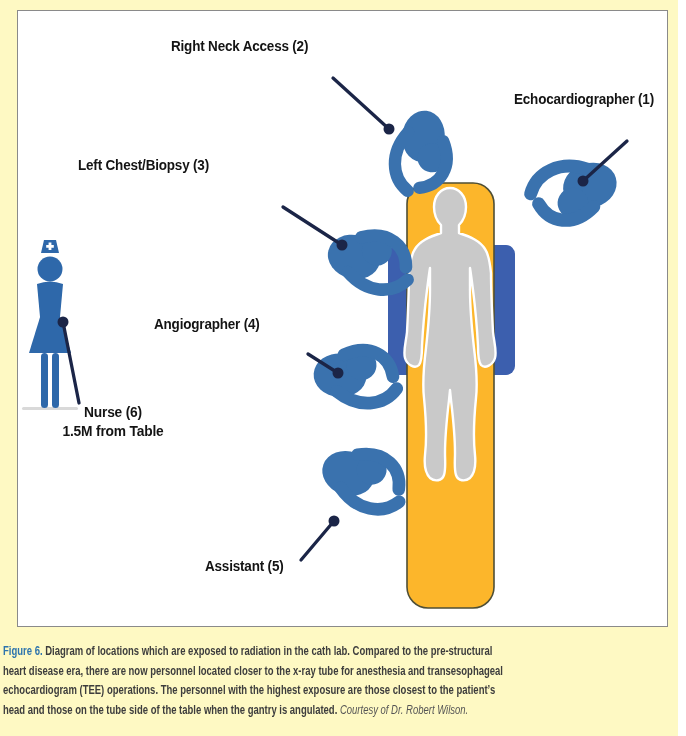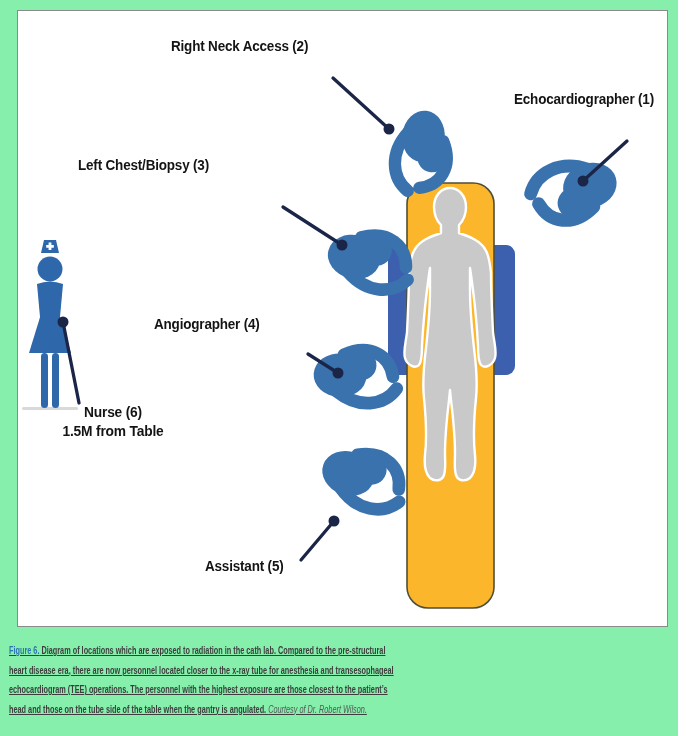--- a/index.html
+++ b/index.html
@@ -1,37 +1,37 @@
 <!DOCTYPE html>
 <html style="--staff-blue: #3a72ae; --nurse-blue: #2e68aa; --equipment-blue: #3c5fae; --table-yellow: #fcb62b; --table-outline: #4f4f35; --patient-gray: #c9c9c9; --pointer-navy: #1b2547; --figure-label-blue: #2d74ad;"><head>
 <meta charset="utf-8">
 <style>
   html,body{margin:0;padding:0;background:#ffffff;}
   .stage{
-    position:relative;width:678px;height:736px;background:#86efac;overflow:hidden;
+    position:relative;width:678px;height:736px;background:#fef9c3;overflow:hidden;
     font-family:"Liberation Sans","DejaVu Sans",sans-serif;
   }
   .frame{
     position:absolute;left:17px;top:10px;width:651px;height:617px;
     border:1.5px solid #8a8a8a;background:#ffffff;box-sizing:border-box;
   }
   .scene{position:absolute;left:0;top:0;width:686px;height:736px;}
   .arm{fill:none;stroke:var(--staff-blue,#3a72ae);stroke-width:11;stroke-linecap:round;}
   .diagram-label{
     position:absolute;font-size:14.5px;font-weight:bold;color:#141414;
     letter-spacing:-0.2px;white-space:nowrap;transform:scaleX(0.93);transform-origin:0 0;
   }
   .nurse-label{
     position:absolute;left:47px;top:403px;width:132px;text-align:center;
     font-size:14.5px;font-weight:bold;color:#141414;letter-spacing:-0.2px;
     line-height:18.5px;transform:scaleX(0.95);transform-origin:50% 0;
   }
   .caption{
-    position:absolute;left:9px;top:641px;width:676px;
-    font-size:10px;font-weight:bold;color:#3d3d3d;line-height:19.5px;text-decoration:underline;
+    position:absolute;left:3px;top:641px;width:676px;
+    font-size:13px;font-weight:bold;color:#3d3d3d;line-height:19.5px;
   }
   .caption .cap-line{white-space:nowrap;transform:scaleX(0.73);transform-origin:0 0;}
   .caption .fig-num{color:var(--figure-label-blue,#2d74ad);}
   .caption .courtesy{font-weight:400;font-style:italic;color:#555555;}
 </style>
 </head>
 <body>
 
 <div class="stage">
 

